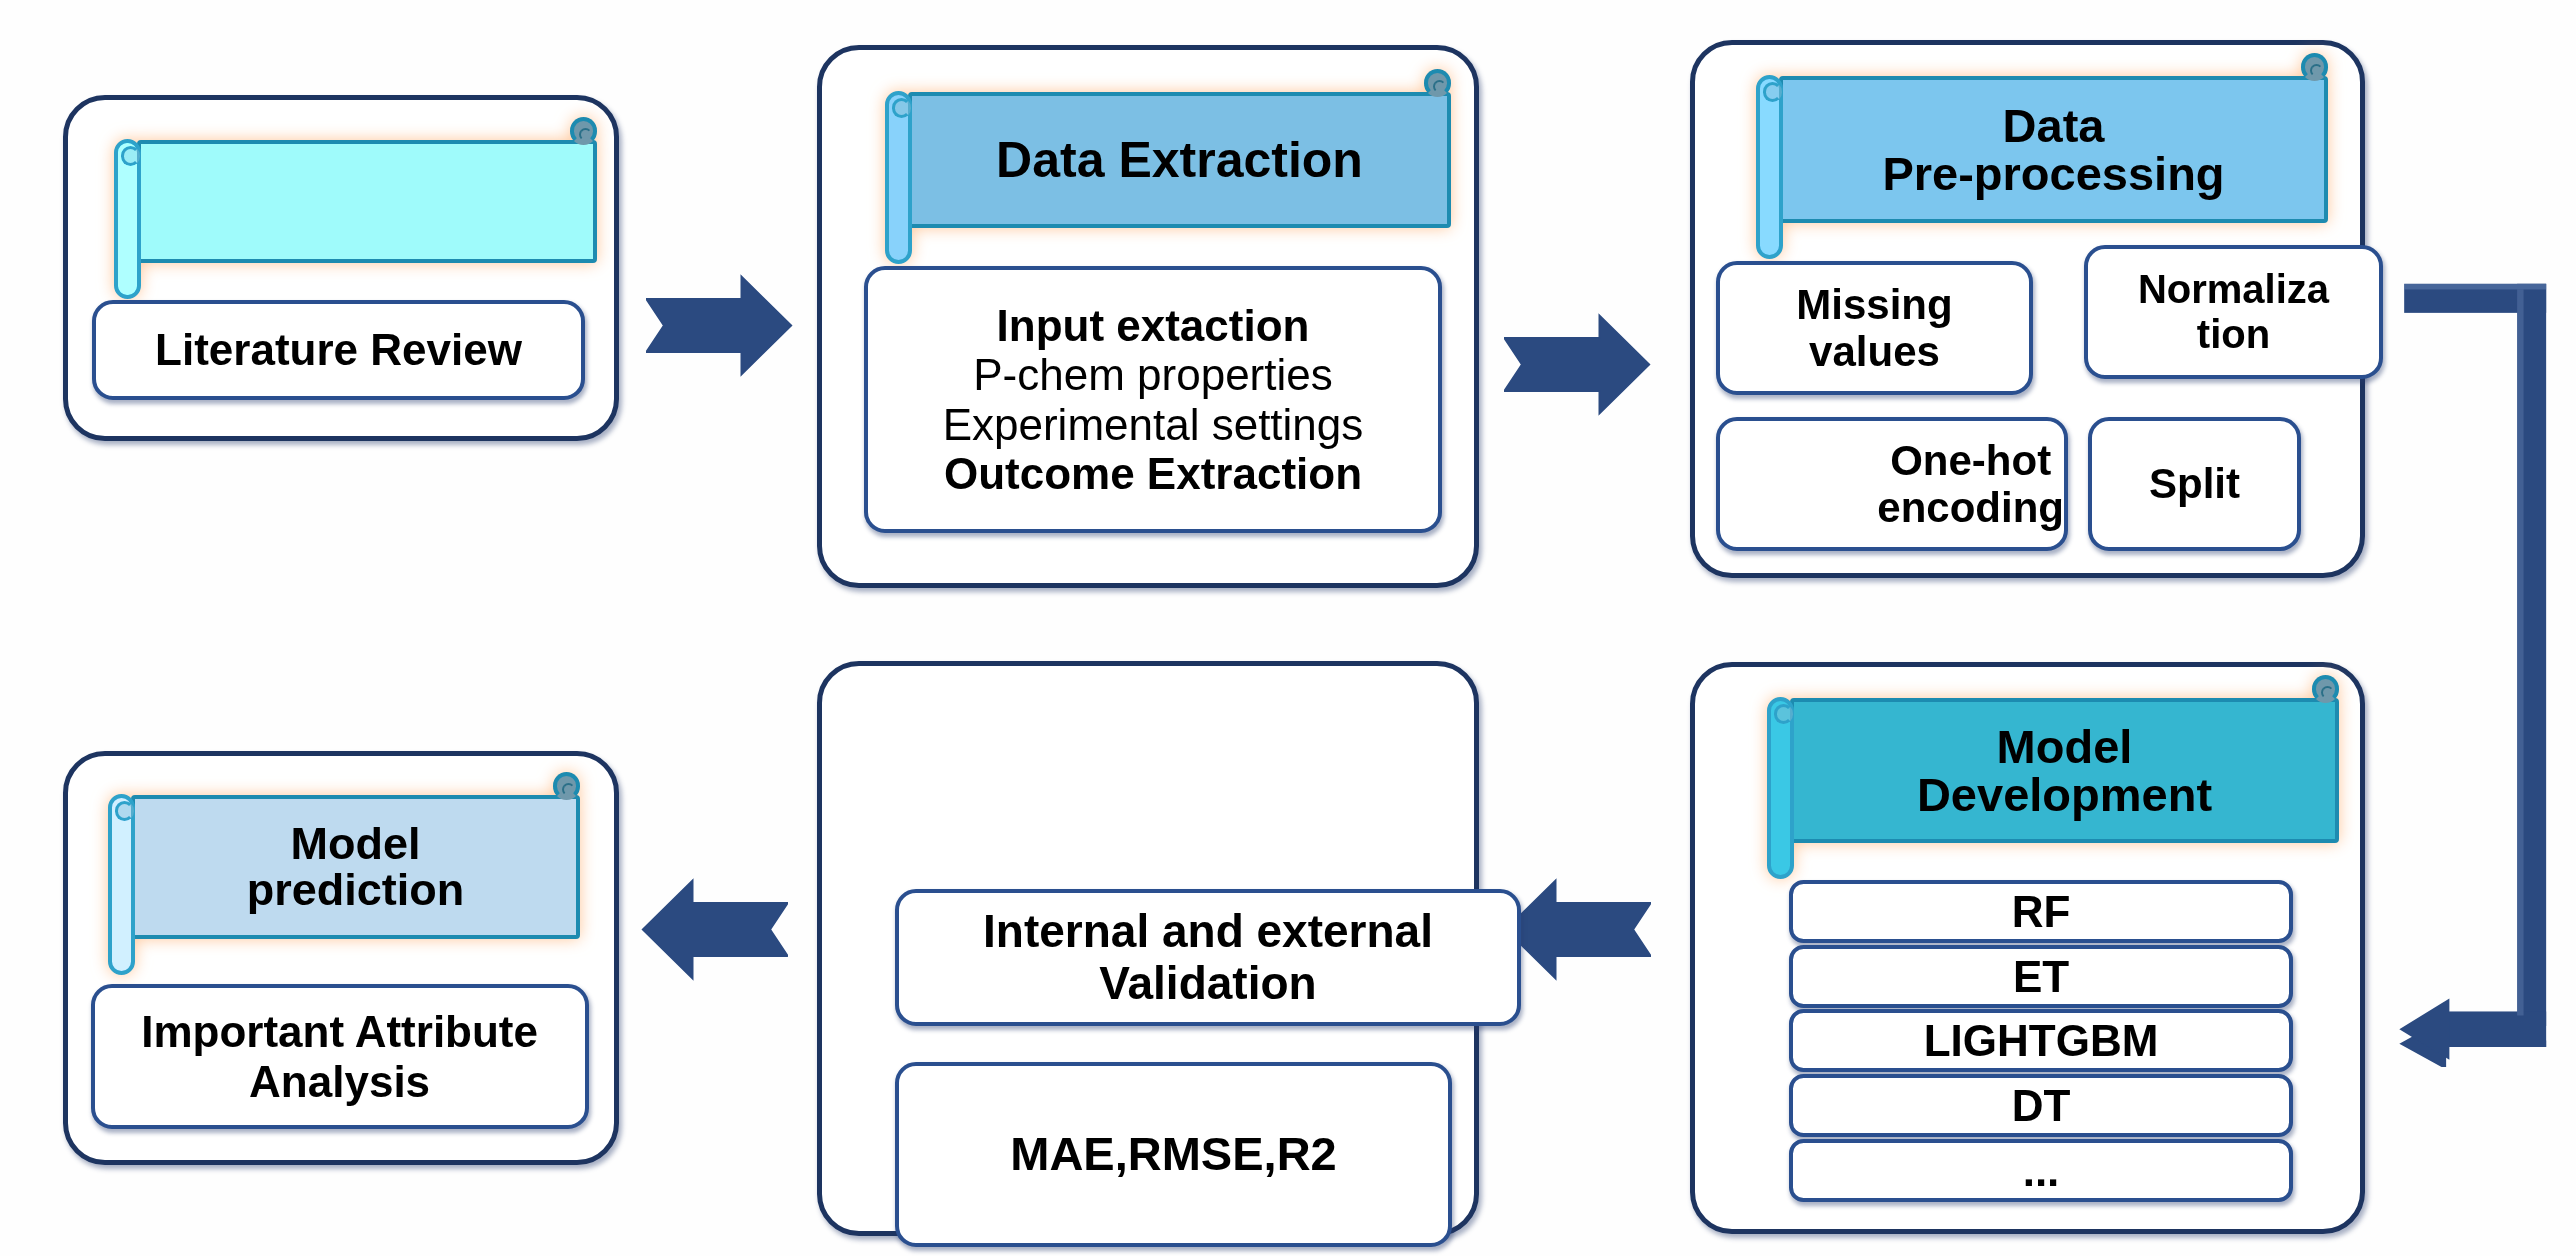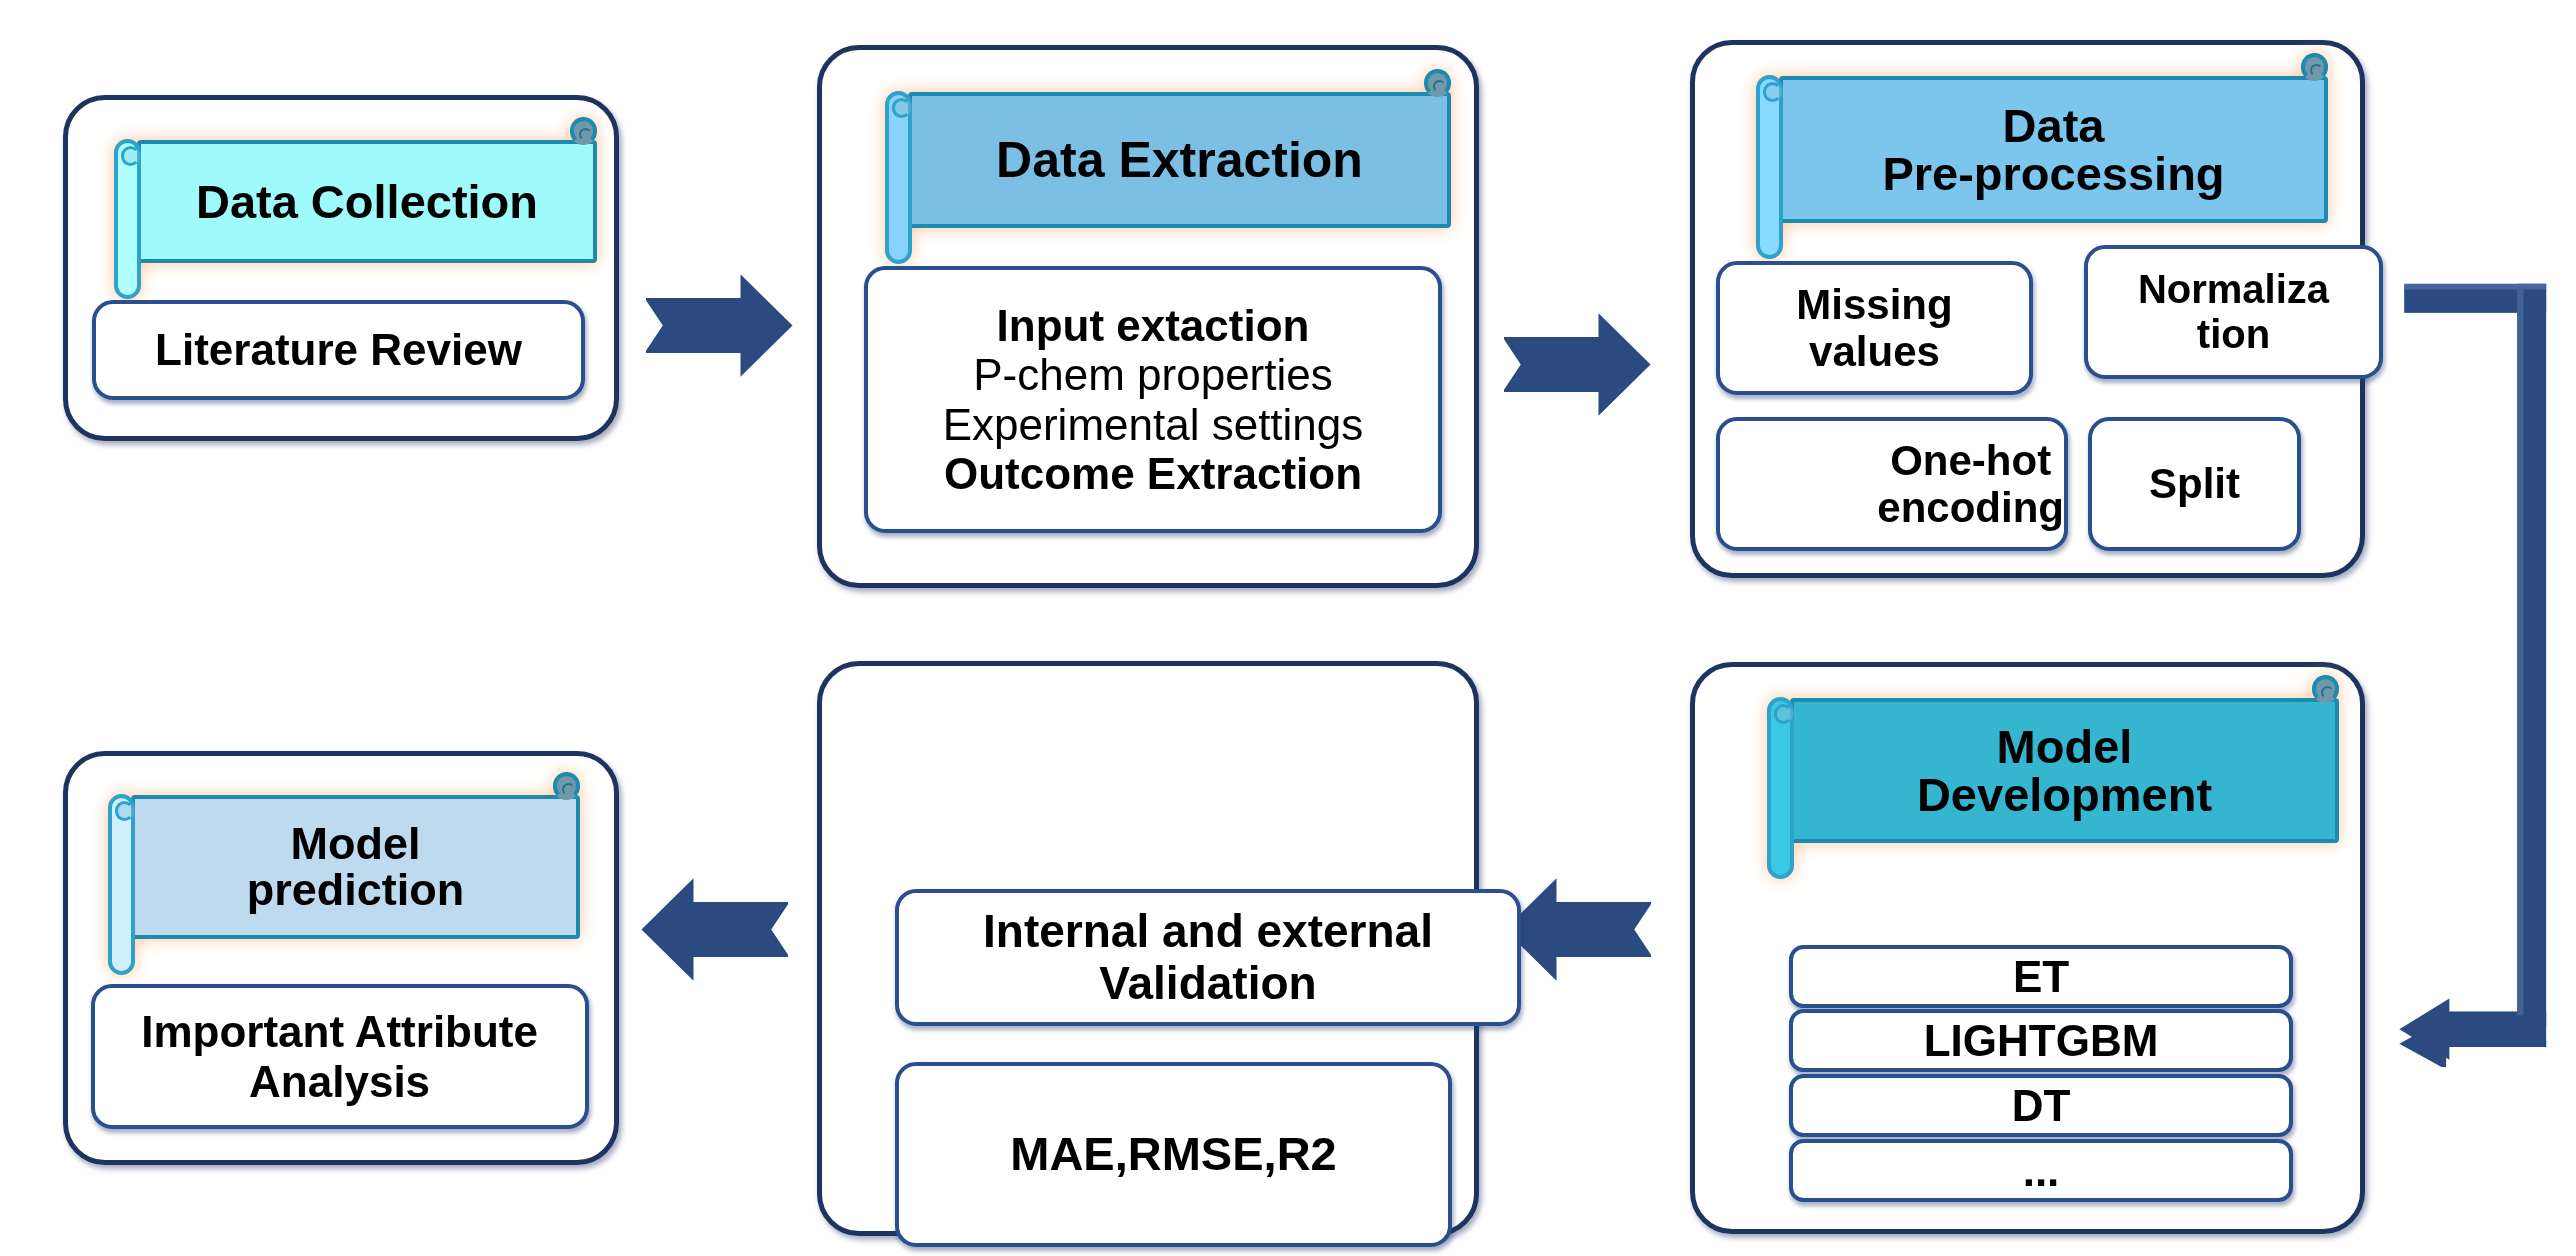--- a/index.html
+++ b/index.html
@@ -103,21 +103,20 @@
 </style>
 </head>
 <body>
 
 <div id="stage">
 
   <div class="card" style="left:63px;top:95px;width:556px;height:346px;">
     <div class="scroll" style="left:69px;top:40px;width:460px;height:123px;font-size:47px;background:#9FFBFB;">
       <span class="roll"></span>
       <span class="curl"></span>
-      <span class="ttl">Data Collection</span>
     </div>
     <div class="sub b" style="left:24px;top:200px;width:493px;height:100px;font-size:44px;">
       <span class="lines">
         <span>Literature Review</span>
       </span>
     </div>
   </div>
 
   <div class="arrow" style="left:646px;top:273px;width:147px;height:105px;">
     <svg width="147" height="105" viewBox="0 0 182 130">
@@ -204,20 +203,25 @@
   <div class="card" style="left:1690px;top:662px;width:675px;height:572px;">
     <div class="scroll" style="left:95px;top:31px;width:549px;height:145px;font-size:47px;background:#35B6D0;">
       <span class="roll"></span>
       <span class="curl"></span>
       <span class="ttl">
         <span style="display:block">Model</span>
         <span style="display:block">Development</span>
       </span>
     </div>
 
+    <div class="sub b" style="left:94px;top:213px;width:504px;height:63px;font-size:44px;border-radius:14.5px;">
+      <span class="lines">
+          <span>RF</span>
+        </span>
+    </div>
     <div class="sub b" style="left:94px;top:278px;width:504px;height:63px;font-size:44px;border-radius:14.5px;">
       <span class="lines">
           <span>ET</span>
         </span>
     </div>
     <div class="sub b" style="left:94px;top:342px;width:504px;height:63px;font-size:44px;border-radius:14.5px;">
       <span class="lines">
           <span>LIGHTGBM</span>
         </span>
     </div>

